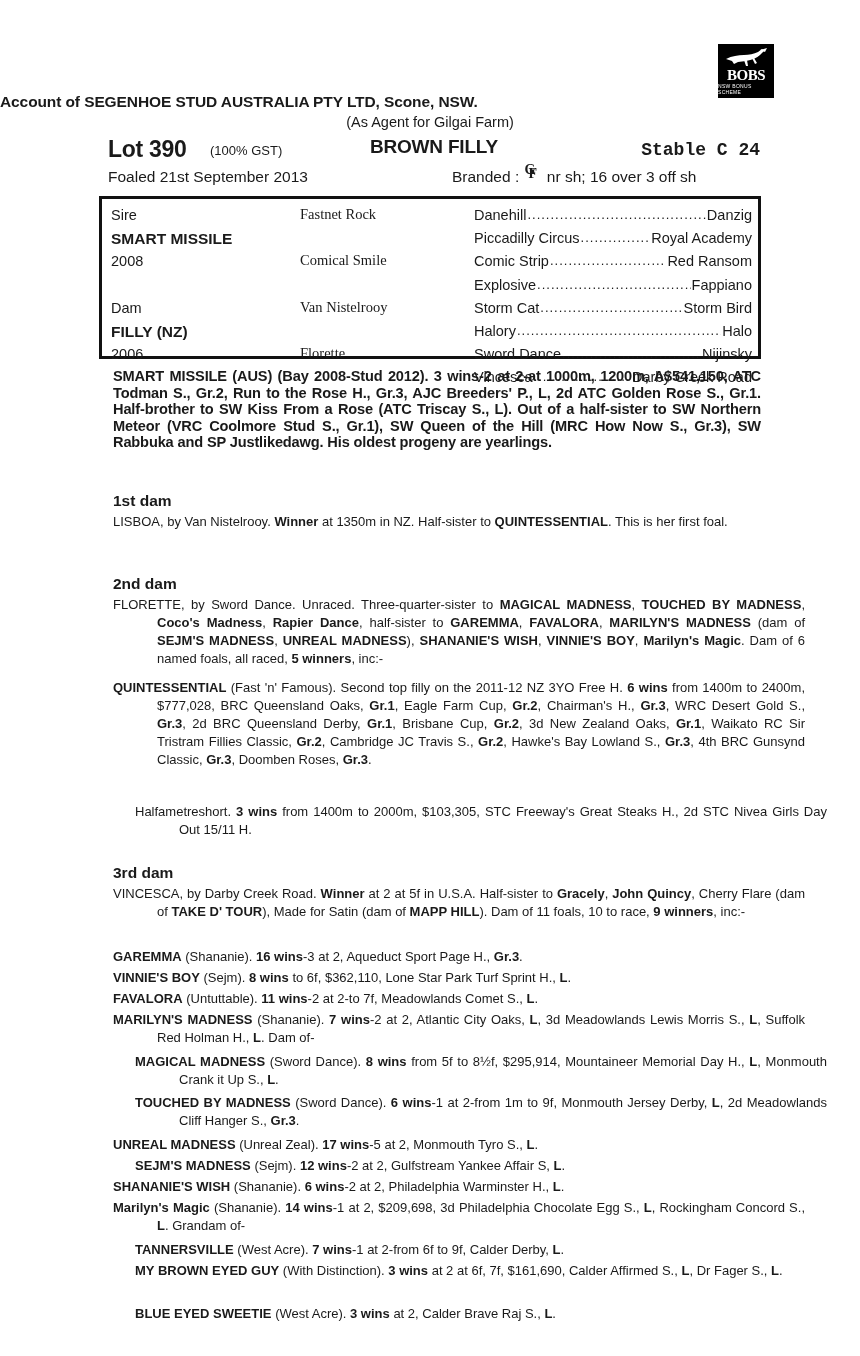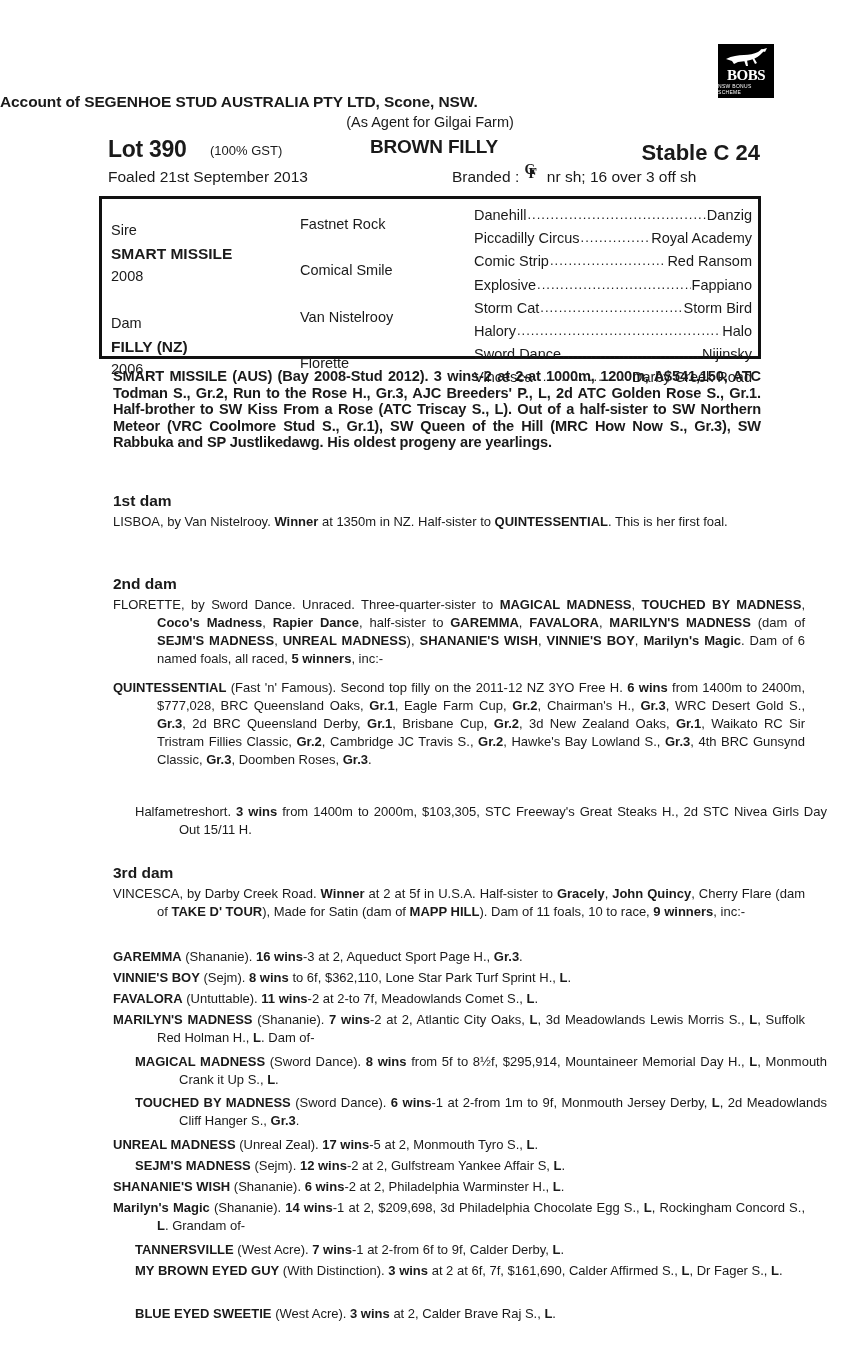--- a/index.html
+++ b/index.html
@@ -87,21 +87,22 @@
   .sex {
     position: absolute; left: 0; top: 0; width: 652px;
     text-align: center;
     font-weight: bold;
     font-size: 19px;
     letter-spacing: -0.2px;
   }
   .stable {
     position: absolute; right: 0; top: 4px;
     font-weight: bold;
-    font-size: 22px;
+    font-size: 18px;
+    font-family: Liberation Mono, monospace;
   }
 
   .foaled {
     position: absolute; left: 108px; top: 168px;
     font-size: 15.5px;
   }
   .branded-wrap {
     position: absolute; left: 452px; top: 168px;
     font-size: 15.5px;
     white-space: nowrap;
@@ -128,22 +129,22 @@
   
   .ped-box {
     position: absolute;
     left: 99px; top: 196px;
     width: 662px; height: 163px;
     border: 3px solid #111;
     box-sizing: border-box;
     background: #fff;
   }
   .ped-inner { position: relative; width: 100%; height: 100%; }
-  .ped-col1 { position: absolute; left: 9px; top: 20px; width: 190px; }
-  .ped-col2 { position: absolute; left: 198px; top: 14px; width: 170px; }
+  .ped-col1 { position: absolute; left: 9px; top: 5px; width: 190px; }
+  .ped-col2 { position: absolute; left: 198px; top: 4px; width: 170px; font-family: Liberation Serif, serif; }
   .ped-col3 { position: absolute; left: 372px; top: 5px; right: 6px; }
 
   .ped-line {
     font-size: 14.5px;
     line-height: 23.2px;
     white-space: nowrap;
   }
   .ped-line.bold { font-weight: bold; font-size: 15.5px; }
   .ped-line.blank { color: transparent; }
 

